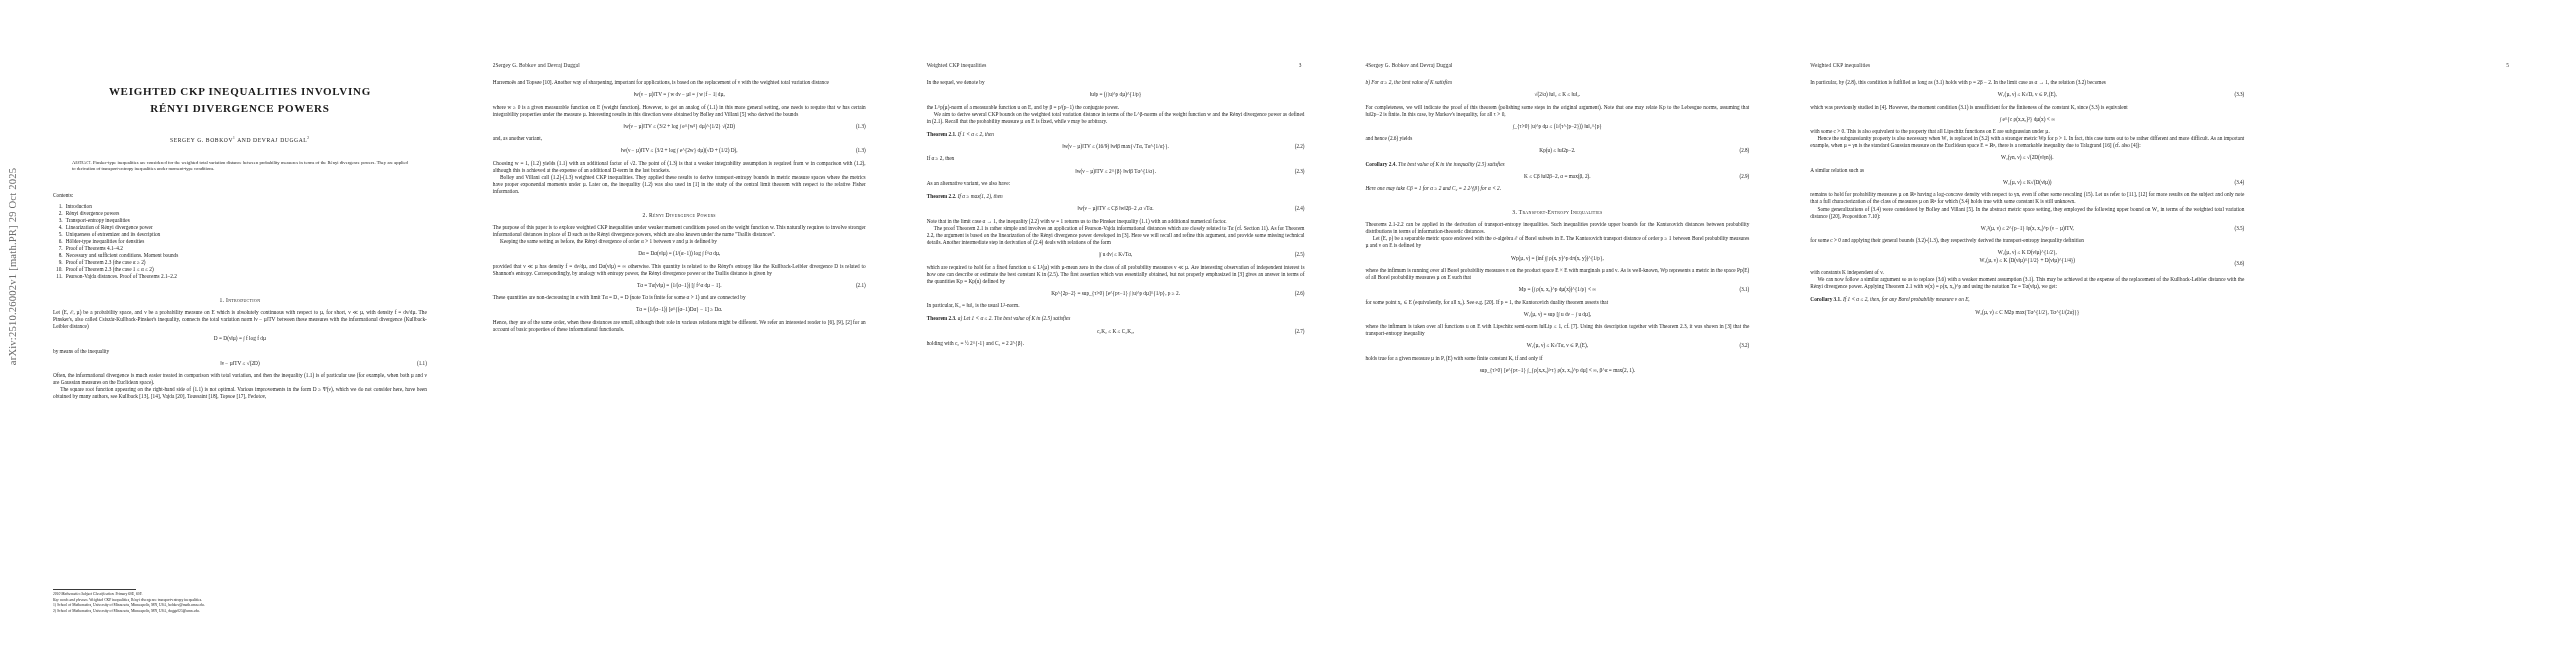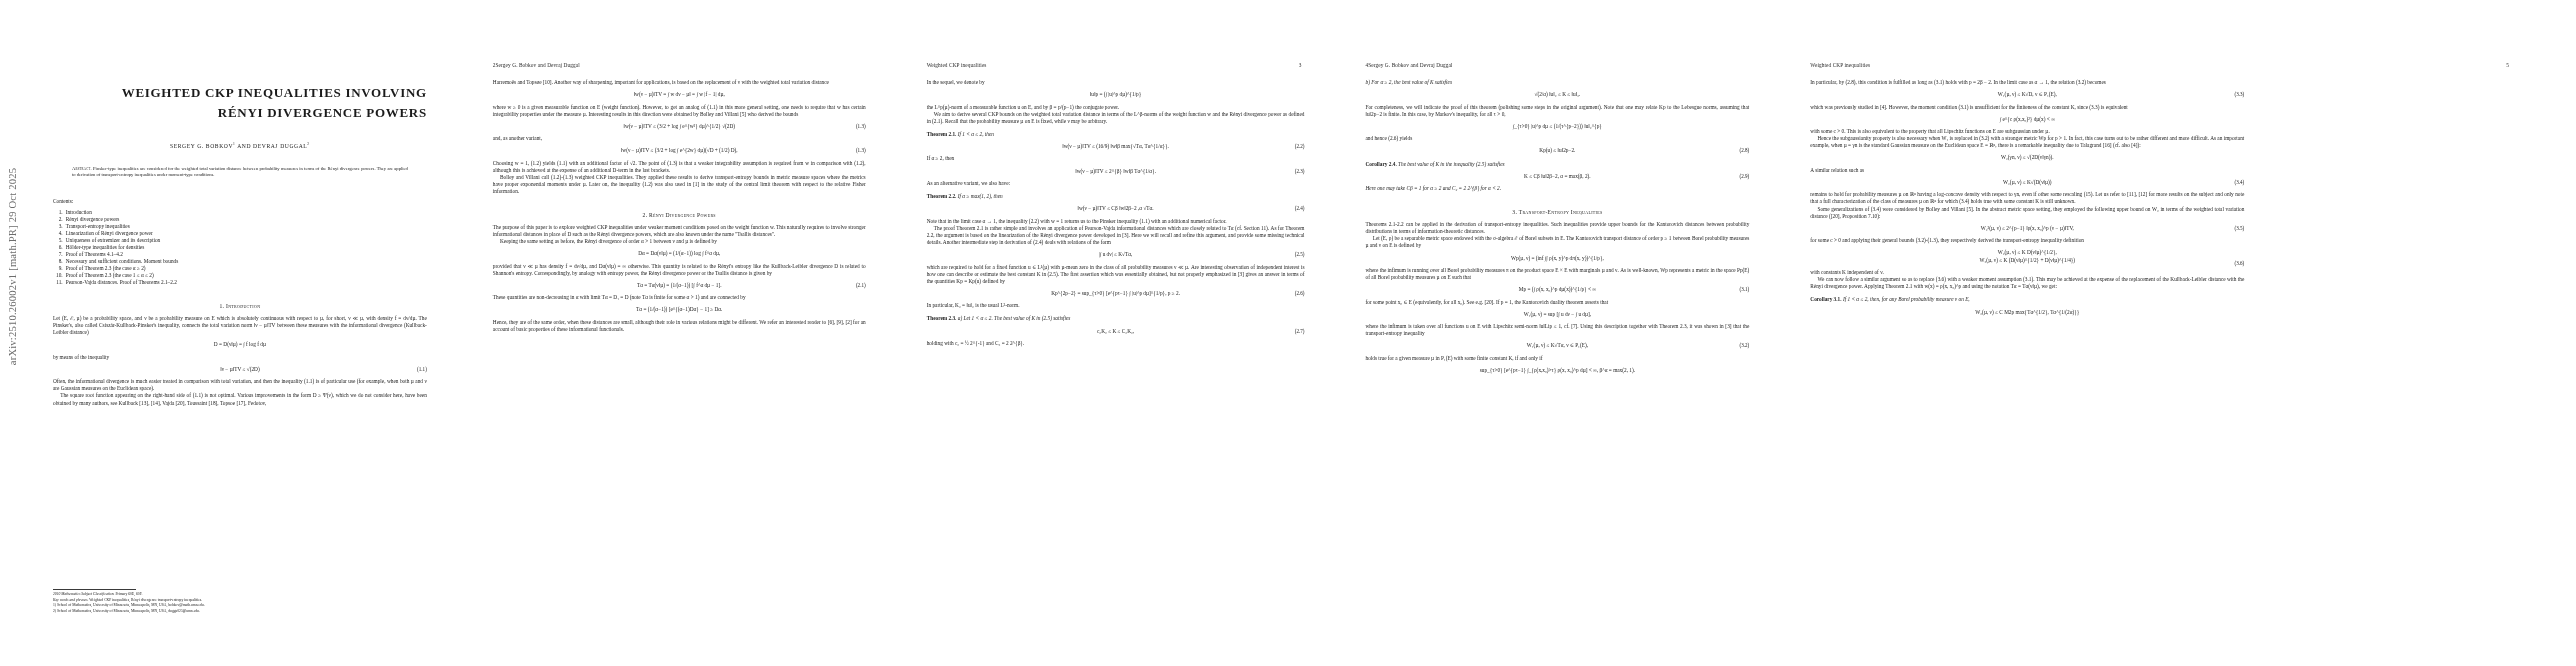--- a/index.html
+++ b/index.html
@@ -33,21 +33,21 @@
     font-size:5.3px;letter-spacing:0.1px;color:#2a2a2a;
     padding:0 32px;box-sizing:border-box;
   }
   .runhead .lft{float:left;}
   .runhead .rgt{float:right;}
   .runhead .ctr{text-align:center;}
   .runhead:after{content:"";display:block;clear:both;}
 
   
   .title{
-    text-align:right;font-weight:bold;font-size:13px;
+    text-align:center;font-weight:bold;font-size:11px;
     letter-spacing:0.7px;line-height:1.55;margin:23px 0 0 0;
   }
   .authors{
     text-align:center;font-size:5.6px;letter-spacing:0.6px;
     margin:19px 0 0 0;
   }
   .authors sup{font-size:3.6px;}
   .abstract{
     margin:16.7px 19px 0 19px;font-size:4.6px;line-height:1.42;
     text-align:justify;

